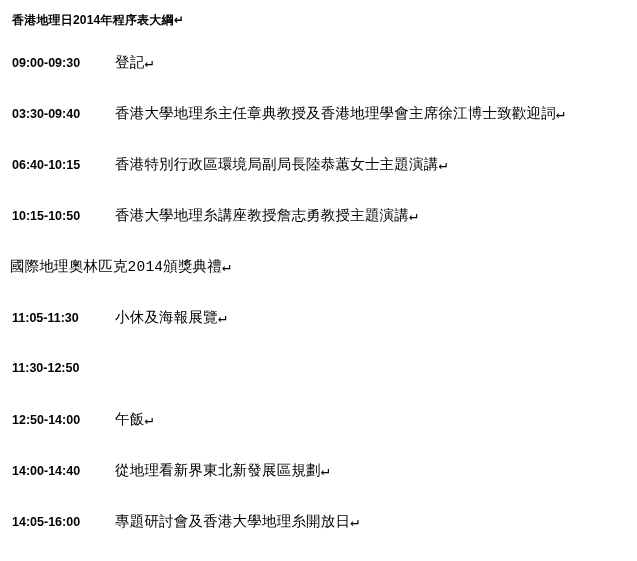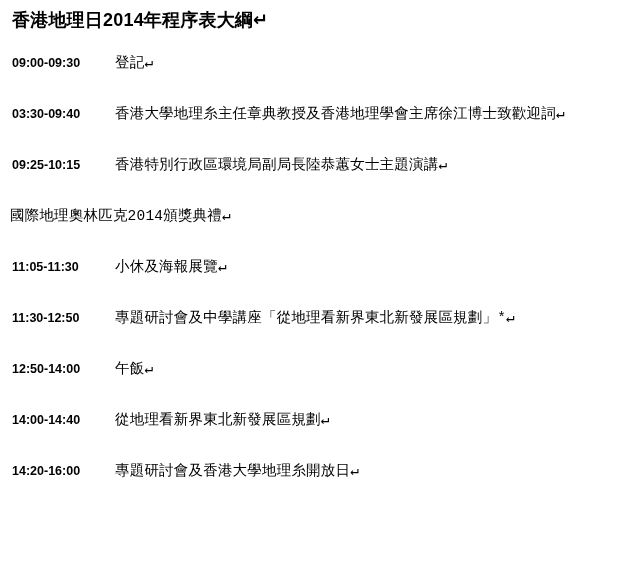--- a/index.html
+++ b/index.html
@@ -16,21 +16,21 @@
   }
   .page {
     position: relative;
     width: 637px;
     height: 561px;
     box-sizing: border-box;
     padding: 8px 10px 0 10px;
   }
   .doc-title {
     font-family: "Liberation Sans", "DejaVu Sans", sans-serif;
-    font-size: 18px;
+    font-size: 12px;
     font-weight: bold;
     line-height: 20px;
     margin: 0 0 0 2px;
     padding-top: 2px;
     letter-spacing: 0.2px;
   }
   .schedule {
     margin-top: 24px;
   }
   .row {
@@ -70,48 +70,51 @@
       <div class="time">09:00-09:30</div>
       <div class="desc">登記↵</div>
     </div>
 
     <div class="row">
       <div class="time">03:30-09:40</div>
       <div class="desc">香港大學地理糸主任章典教授及香港地理學會主席徐江博士致歡迎詞↵</div>
     </div>
 
     <div class="row">
-      <div class="time">09:25-10:15</div>
+      <div class="time">06:40-10:15</div>
       <div class="desc">香港特別行政區環境局副局長陸恭蕙女士主題演講↵</div>
     </div>
 
+    <div class="row">
+      <div class="time">10:15-10:50</div>
+      <div class="desc">香港大學地理糸講座教授詹志勇教授主題演講↵</div>
+    </div>
 
     <div class="row">
       <div class="desc">國際地理奧林匹克2014頒獎典禮↵</div>
     </div>
 
     <div class="row">
       <div class="time">11:05-11:30</div>
       <div class="desc">小休及海報展覽↵</div>
     </div>
 
     <div class="row">
       <div class="time">11:30-12:50</div>
-      <div class="desc">專題研討會及中學講座「從地理看新界東北新發展區規劃」*↵</div>
     </div>
 
     <div class="row">
       <div class="time">12:50-14:00</div>
       <div class="desc">午飯↵</div>
     </div>
 
     <div class="row">
       <div class="time">14:00-14:40</div>
       <div class="desc">從地理看新界東北新發展區規劃↵</div>
     </div>
 
     <div class="row">
-      <div class="time">14:20-16:00</div>
+      <div class="time">14:05-16:00</div>
       <div class="desc">專題研討會及香港大學地理糸開放日↵</div>
     </div>
 
   </div>
 </div>
 
 </body></html>

